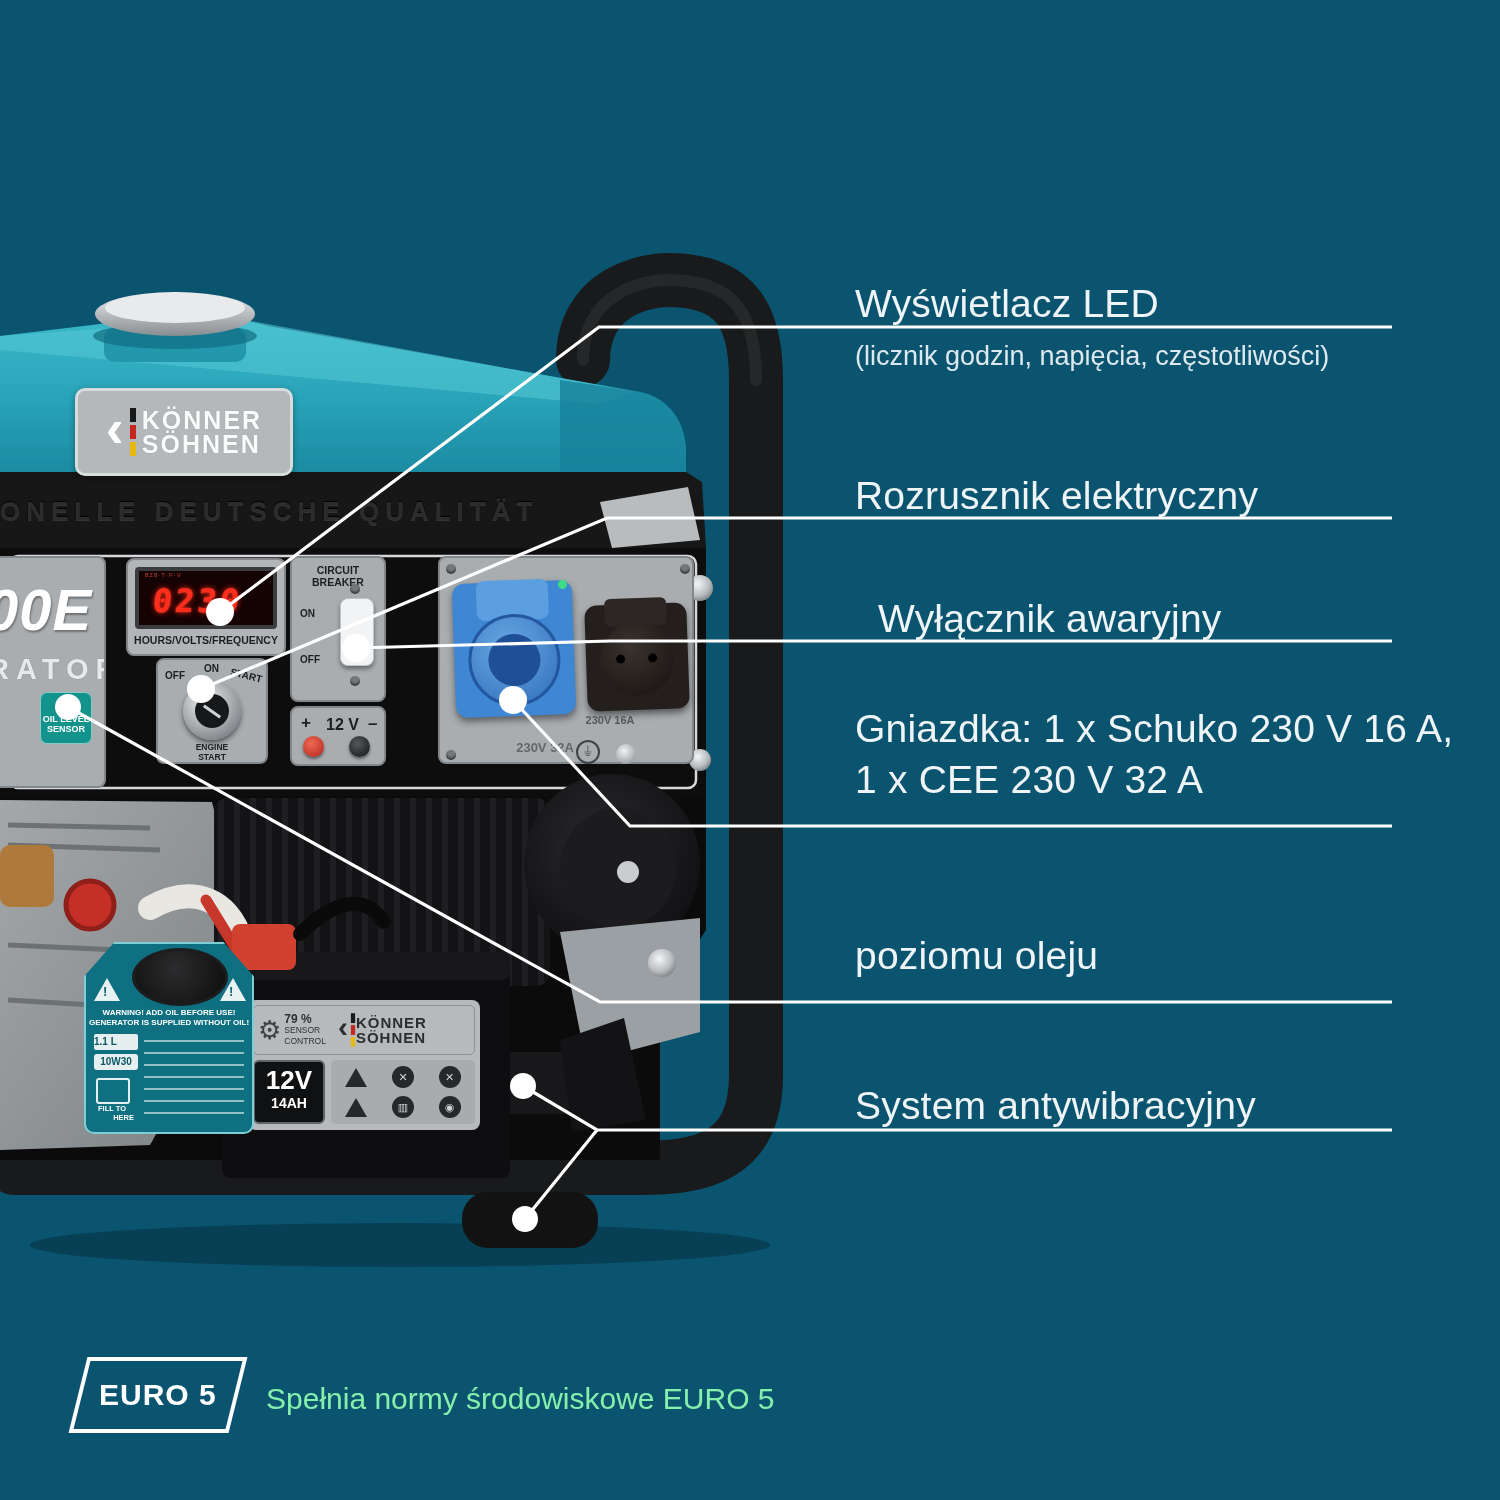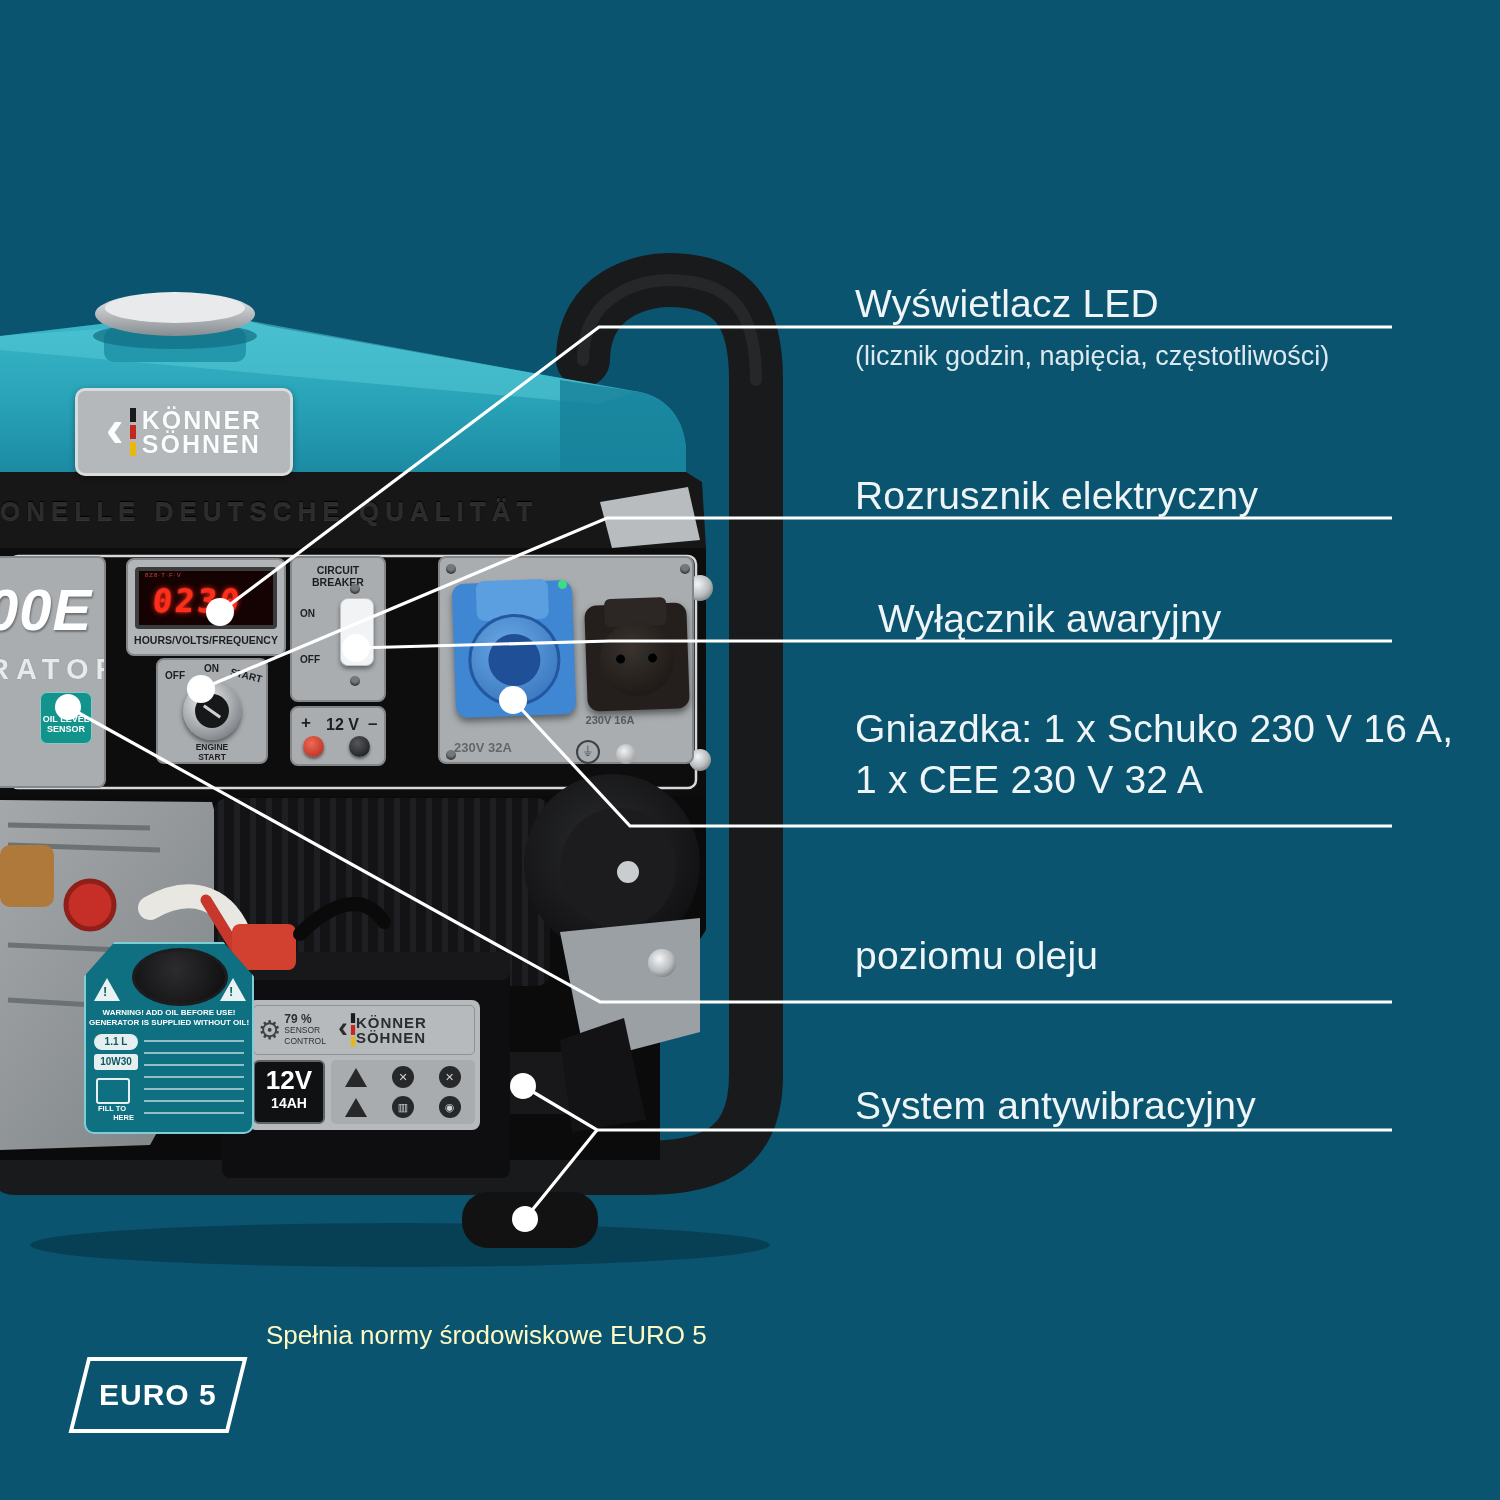--- a/index.html
+++ b/index.html
@@ -7,21 +7,21 @@
          font-family:"Liberation Sans",sans-serif;}
   .abs{position:absolute;}
   
   .callout-title{position:absolute;left:855px;color:#eff5f7;font-size:39px;font-weight:300;
                  letter-spacing:.2px;line-height:51px;white-space:nowrap;}
   .callout-sub{position:absolute;left:855px;color:#dde9ee;font-size:27px;font-weight:300;white-space:nowrap;text-align:center;}
   
   .euro-badge{position:absolute;left:78px;top:1357px;width:152px;height:68px;border:4px solid #fff;
               transform:skewX(-14deg);display:flex;align-items:center;justify-content:center;}
   .euro-badge span{transform:skewX(14deg);color:#fff;font-size:30px;font-weight:bold;letter-spacing:1px;}
-  .footer-text{position:absolute;left:266px;top:1320px;color:#fef9c3;font-size:26px;font-weight:300;}
+  .footer-text{position:absolute;left:266px;top:1382px;color:#86efac;font-size:30px;font-weight:300;}
   
   .panel-sub{position:absolute;background:#a9adb0;border:2px solid #83878a;border-radius:8px;box-sizing:border-box;}
   .tinylab{position:absolute;color:#1c1e20;font-weight:bold;white-space:nowrap;}
   .logo-plate{position:absolute;left:75px;top:388px;width:212px;height:82px;background:#b4b8ba;
               border:3px solid #d9dcdd;border-radius:10px;display:flex;align-items:center;
               justify-content:center;gap:6px;box-shadow:0 2px 6px rgba(0,0,0,.35);}
   .ks-chev{color:#fdfdfd;font-size:54px;font-weight:bold;line-height:40px;margin-top:-8px;}
   .flagbar{display:flex;flex-direction:column;gap:3px;}
   .flagbar i{width:6px;height:14px;display:block;}
   .brandtxt{display:flex;flex-direction:column;line-height:24px;}
@@ -213,21 +213,21 @@
     <span class="screw" style="left:6px;top:192px;"></span>
 
     <div style="position:absolute;left:14px;top:24px;width:120px;height:134px;background:#3f87d2;
                 border-radius:12px;transform:rotate(-2deg);box-shadow:0 4px 7px rgba(0,0,0,.45);">
       <span style="position:absolute;left:24px;top:-2px;width:72px;height:40px;background:#5b9fe0;border-radius:8px;"></span>
       <span style="position:absolute;left:14px;top:32px;width:92px;height:92px;border-radius:50%;
                    background:radial-gradient(circle at 42% 35%,#6aa9e4,#2e6cb8);border:3px solid #2357a0;box-sizing:border-box;"></span>
       <span style="position:absolute;left:34px;top:52px;width:52px;height:52px;border-radius:50%;background:#1f4f96;"></span>
     </div>
     <span style="position:absolute;left:118px;top:22px;width:9px;height:9px;border-radius:50%;background:#3ddc84;"></span>
-    <div class="tinylab" style="left:14px;top:182px;width:120px;text-align:left;font-size:13px;color:#63676b;">230V 32A</div>
+    <div class="tinylab" style="left:14px;top:182px;width:120px;text-align:right;font-size:13px;color:#63676b;">230V 32A</div>
 
     <div style="position:absolute;left:146px;top:46px;width:102px;height:106px;background:#241f1d;
                 border-radius:12px;transform:rotate(-2deg);box-shadow:0 4px 7px rgba(0,0,0,.5);">
       <span style="position:absolute;left:20px;top:-6px;width:62px;height:28px;background:#2c2624;border-radius:6px;"></span>
       <span style="position:absolute;left:14px;top:18px;width:74px;height:74px;border-radius:50%;
                    background:radial-gradient(circle at 42% 35%,#3a332f,#16120f);"></span>
       <span style="position:absolute;left:30px;top:50px;width:9px;height:9px;border-radius:50%;background:#000;"></span>
       <span style="position:absolute;left:62px;top:50px;width:9px;height:9px;border-radius:50%;background:#000;"></span>
     </div>
     <div class="tinylab" style="left:118px;top:156px;width:104px;text-align:center;font-size:11px;color:#55595d;">230V 16A</div>
@@ -280,22 +280,22 @@
     <span style="position:absolute;left:46px;top:4px;width:96px;height:58px;border-radius:50%;
                  background:radial-gradient(circle at 45% 35%,#2c2c2e,#0c0c0d);border:3px solid #1d1d1f;box-sizing:border-box;"></span>
     <span class="warn-tri" style="left:8px;top:34px;">
         <span>!</span>
       </span>
     <span class="warn-tri" style="left:134px;top:34px;">
         <span>!</span>
       </span>
     <div style="position:absolute;left:0;top:64px;width:100%;text-align:center;color:#fff;font-weight:bold;font-size:8px;">WARNING! ADD OIL BEFORE USE!</div>
     <div style="position:absolute;left:0;top:74px;width:100%;text-align:center;color:#fff;font-weight:bold;font-size:8px;">GENERATOR IS SUPPLIED WITHOUT OIL!</div>
-    <span style="position:absolute;left:8px;top:90px;width:44px;height:16px;background:#e6efef;border-radius:8px;
-                 color:#0c5863;font-weight:bold;font-size:10px;text-align:center;line-height:16px;">1.1 L</span>
+    <span style="position:absolute;left:8px;top:90px;width:44px;height:16px;background:#e6efef;border-radius:2px;
+                 color:#0c5863;font-weight:bold;font-size:10px;text-align:left;line-height:16px;">1.1 L</span>
     <span style="position:absolute;left:8px;top:110px;width:44px;height:16px;background:#e6efef;border-radius:3px;
                  color:#0c5863;font-weight:bold;font-size:10px;text-align:center;line-height:16px;">10W30</span>
     <span style="position:absolute;left:10px;top:134px;width:30px;height:22px;border:2px solid #e6efef;border-radius:3px;"></span>
     <div style="position:absolute;left:4px;top:160px;width:44px;text-align:center;color:#fff;font-weight:bold;font-size:7.5px;">FILL TO</div>
     <div style="position:absolute;left:4px;top:169px;width:44px;text-align:right;color:#fff;font-weight:bold;font-size:7.5px;">HERE</div>
     <span class="oil-line" style="left:58px;top:96px;width:100px;"></span>
     <span class="oil-line" style="left:58px;top:108px;width:100px;"></span>
     <span class="oil-line" style="left:58px;top:120px;width:100px;"></span>
     <span class="oil-line" style="left:58px;top:132px;width:100px;"></span>
     <span class="oil-line" style="left:58px;top:144px;width:100px;"></span>

